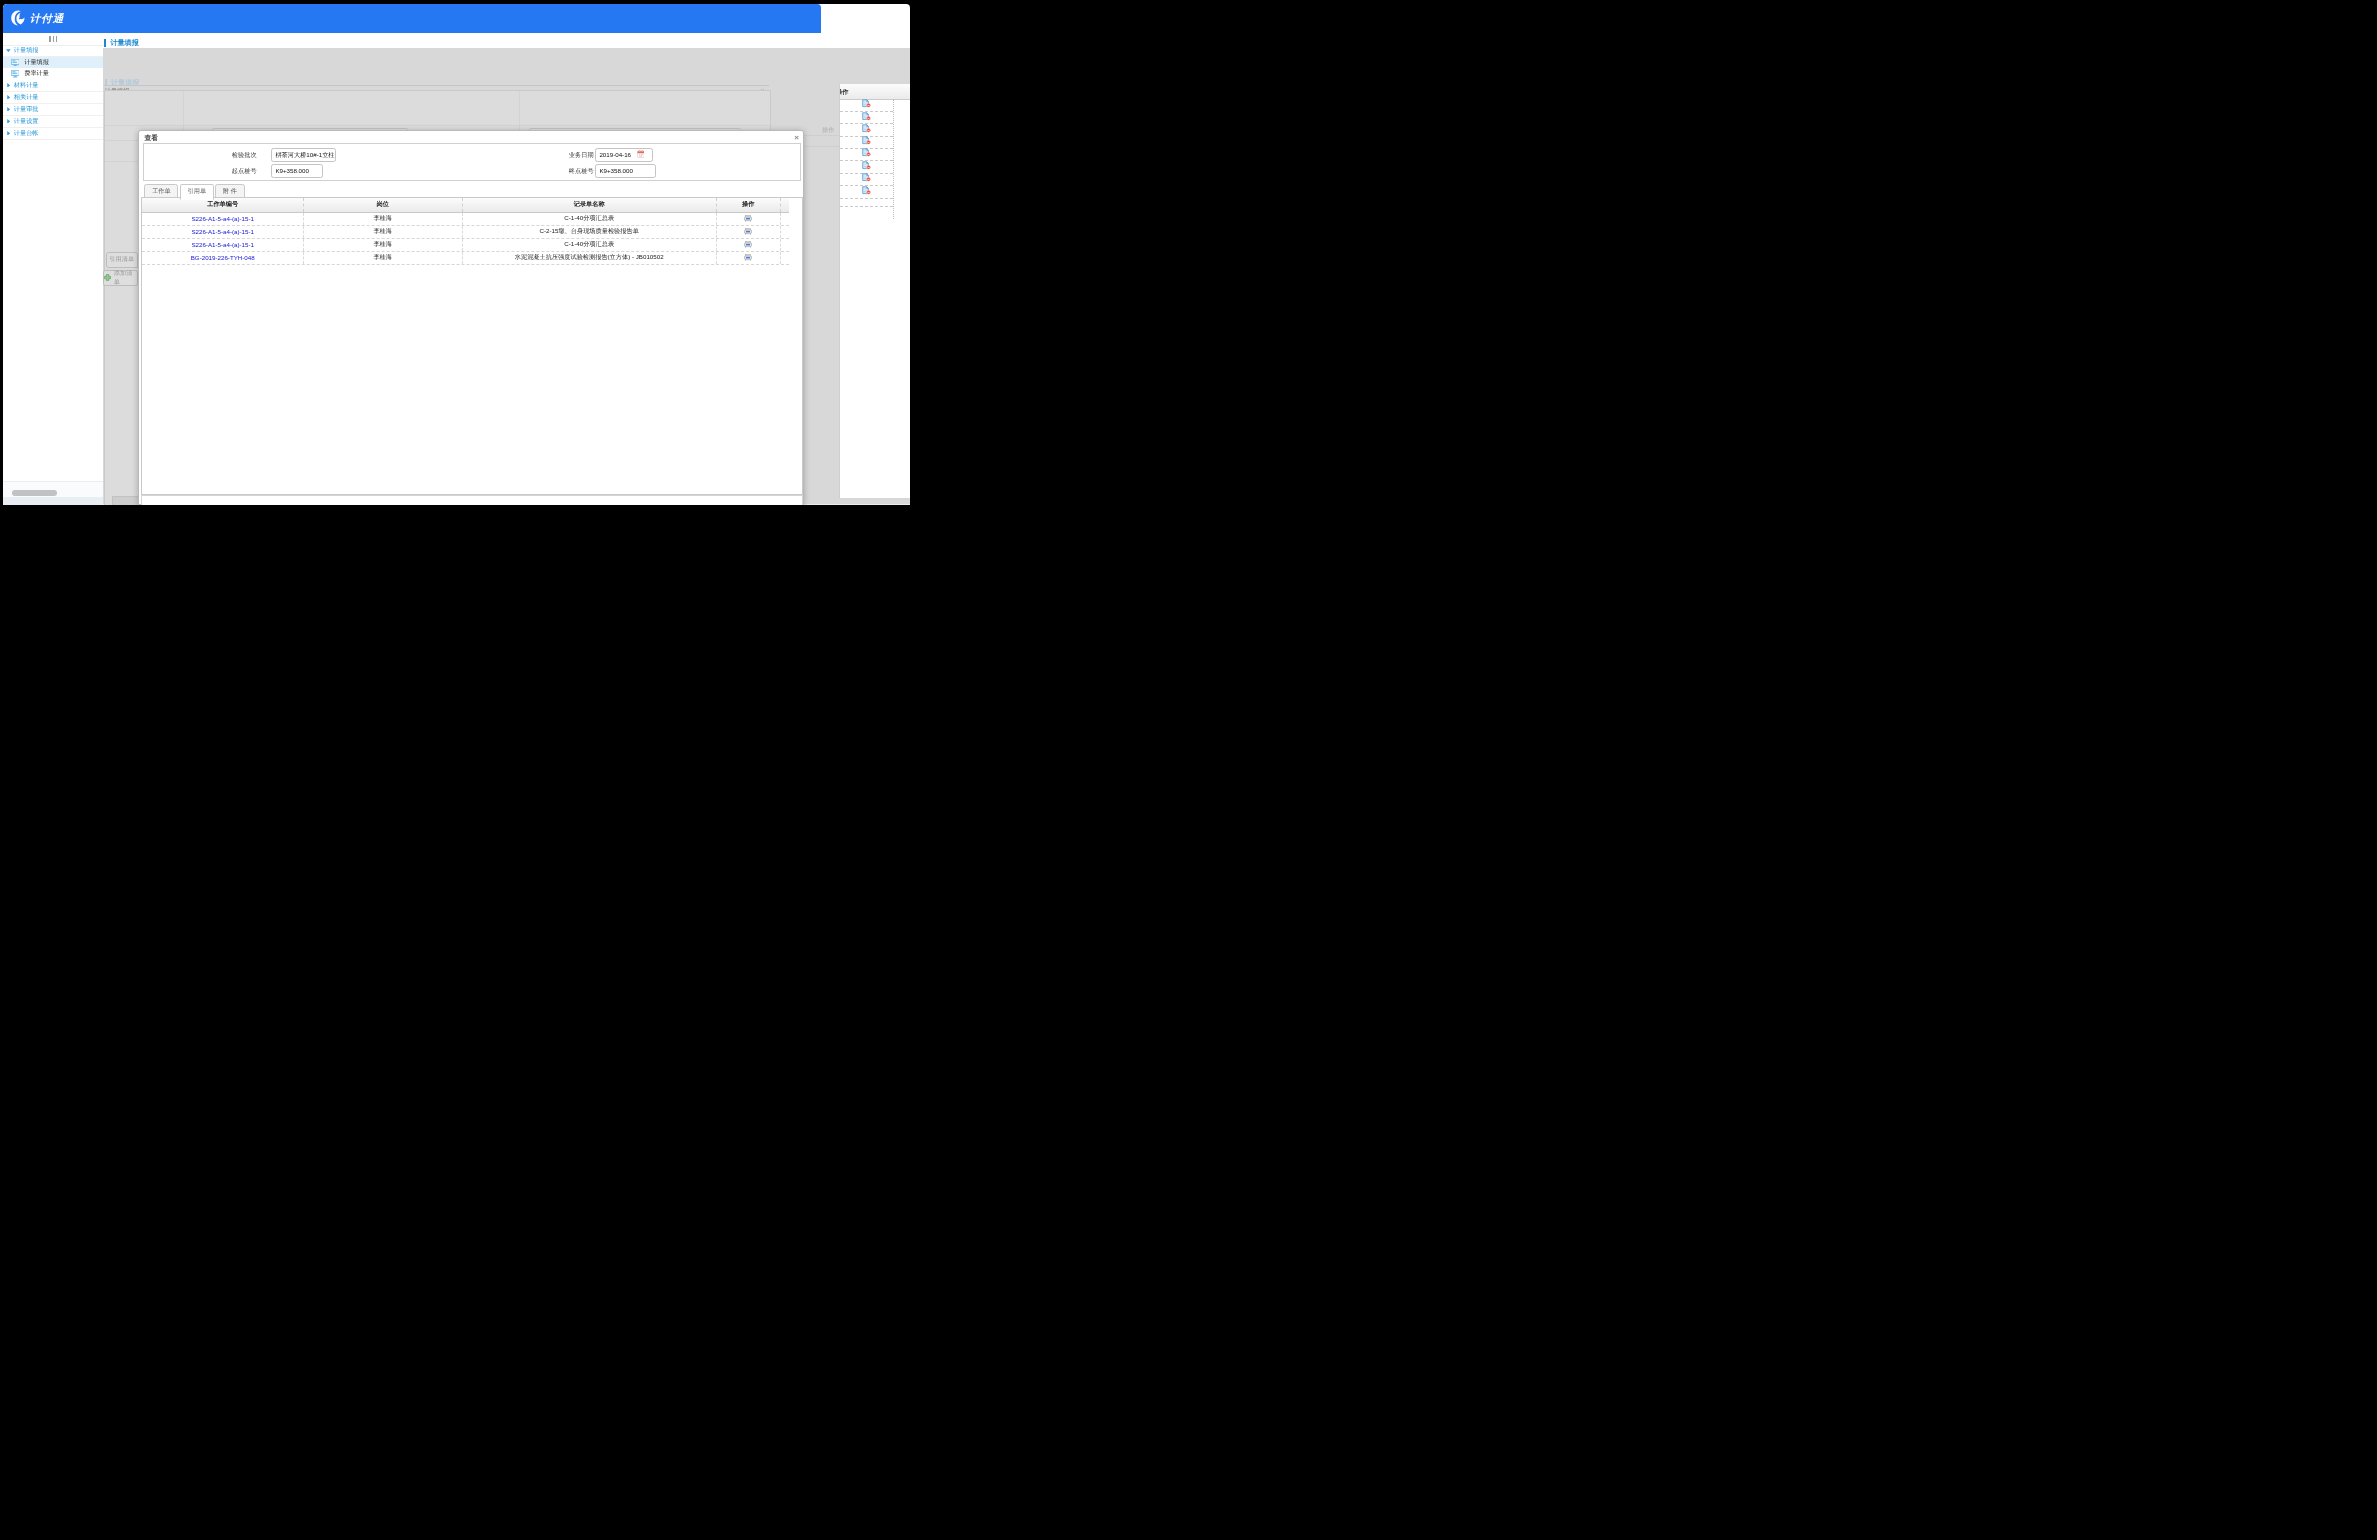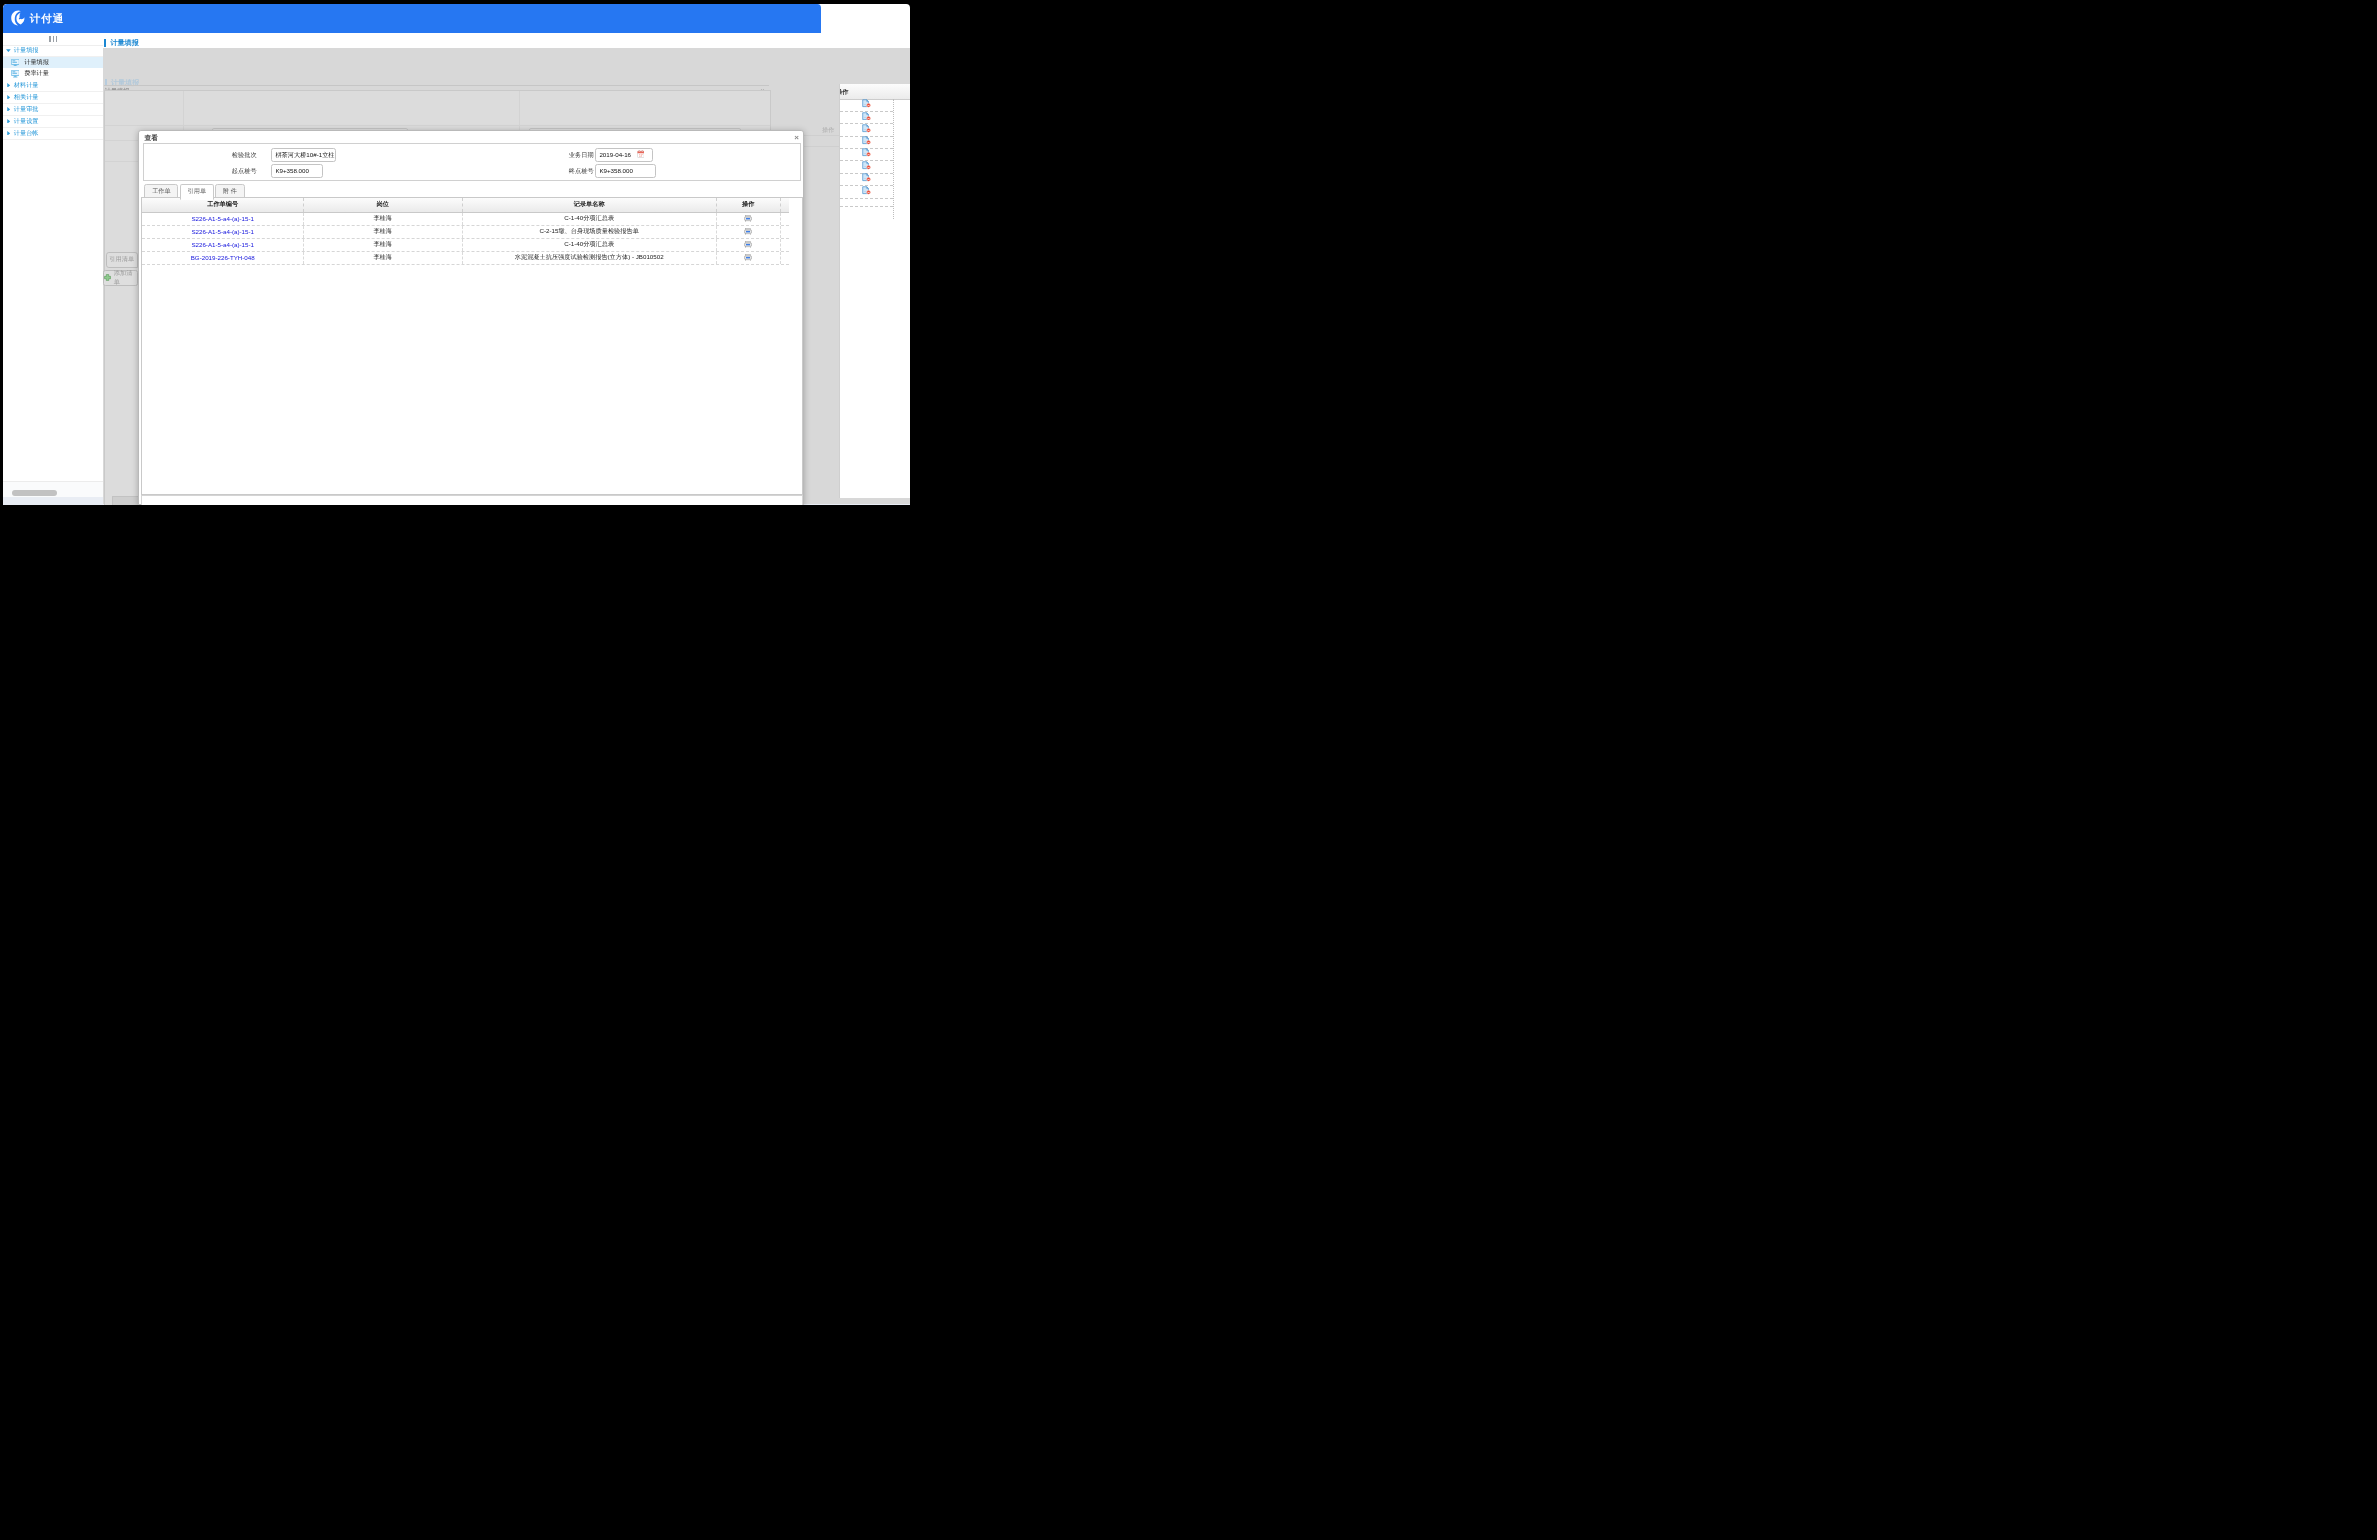--- a/index.html
+++ b/index.html
@@ -1,20 +1,20 @@
 <!DOCTYPE html>
 <html style="font-size:7.6px"><head>
 <meta charset="utf-8">
 <style>
   html,body{margin:0;padding:0;background:#000;width:913px;height:514px;overflow:hidden;
     font-family:"Liberation Sans","DejaVu Sans",sans-serif;}
   #screen{position:absolute;left:3.3px;top:4.3px;width:907px;height:501px;background:#fff;
     border-radius:3.8px 3.8px 0 0;overflow:hidden;}
   
-  #topbar{position:absolute;left:0;top:0;width:818px;height:28.5px;background:#2677f2;border-radius:3.8px 3.8px 0 0;}
+  #topbar{position:absolute;left:0;top:0;width:818px;height:28.5px;background:#2677f2;border-radius:3.8px 3.8px 0 0;font-style:italic;}
   #brand-wrap{position:absolute;left:6.7px;top:4.3px;height:20px;display:flex;align-items:center;gap:3.8px;}
   #brand-text{color:#fff;font-size:10.5px;font-weight:bold;letter-spacing:1px;}
   .topbar-item{position:absolute;top:0;height:28.5px;display:flex;align-items:center;gap:2.9px;color:#fff;font-size:6.7px;cursor:pointer;}
   
   #sidebar{position:absolute;left:0;top:28.5px;width:100px;height:449px;background:#fff;border-right:0.5px solid #e4e4e4;}
   #sidebar-grip{position:absolute;left:0;top:0;width:100%;height:12px;background:#fff;border-bottom:0.5px solid #eee;
     display:flex;align-items:center;justify-content:center;gap:1.9px;cursor:pointer;}
   #sidebar-grip i{display:block;width:1.4px;height:5.7px;background:#9aa0a6;}
   #sidebar-menu{position:absolute;left:0;top:12px;width:100%;}
   .nav-row{position:relative;display:flex;align-items:center;font-size:6.2px;cursor:pointer;}

